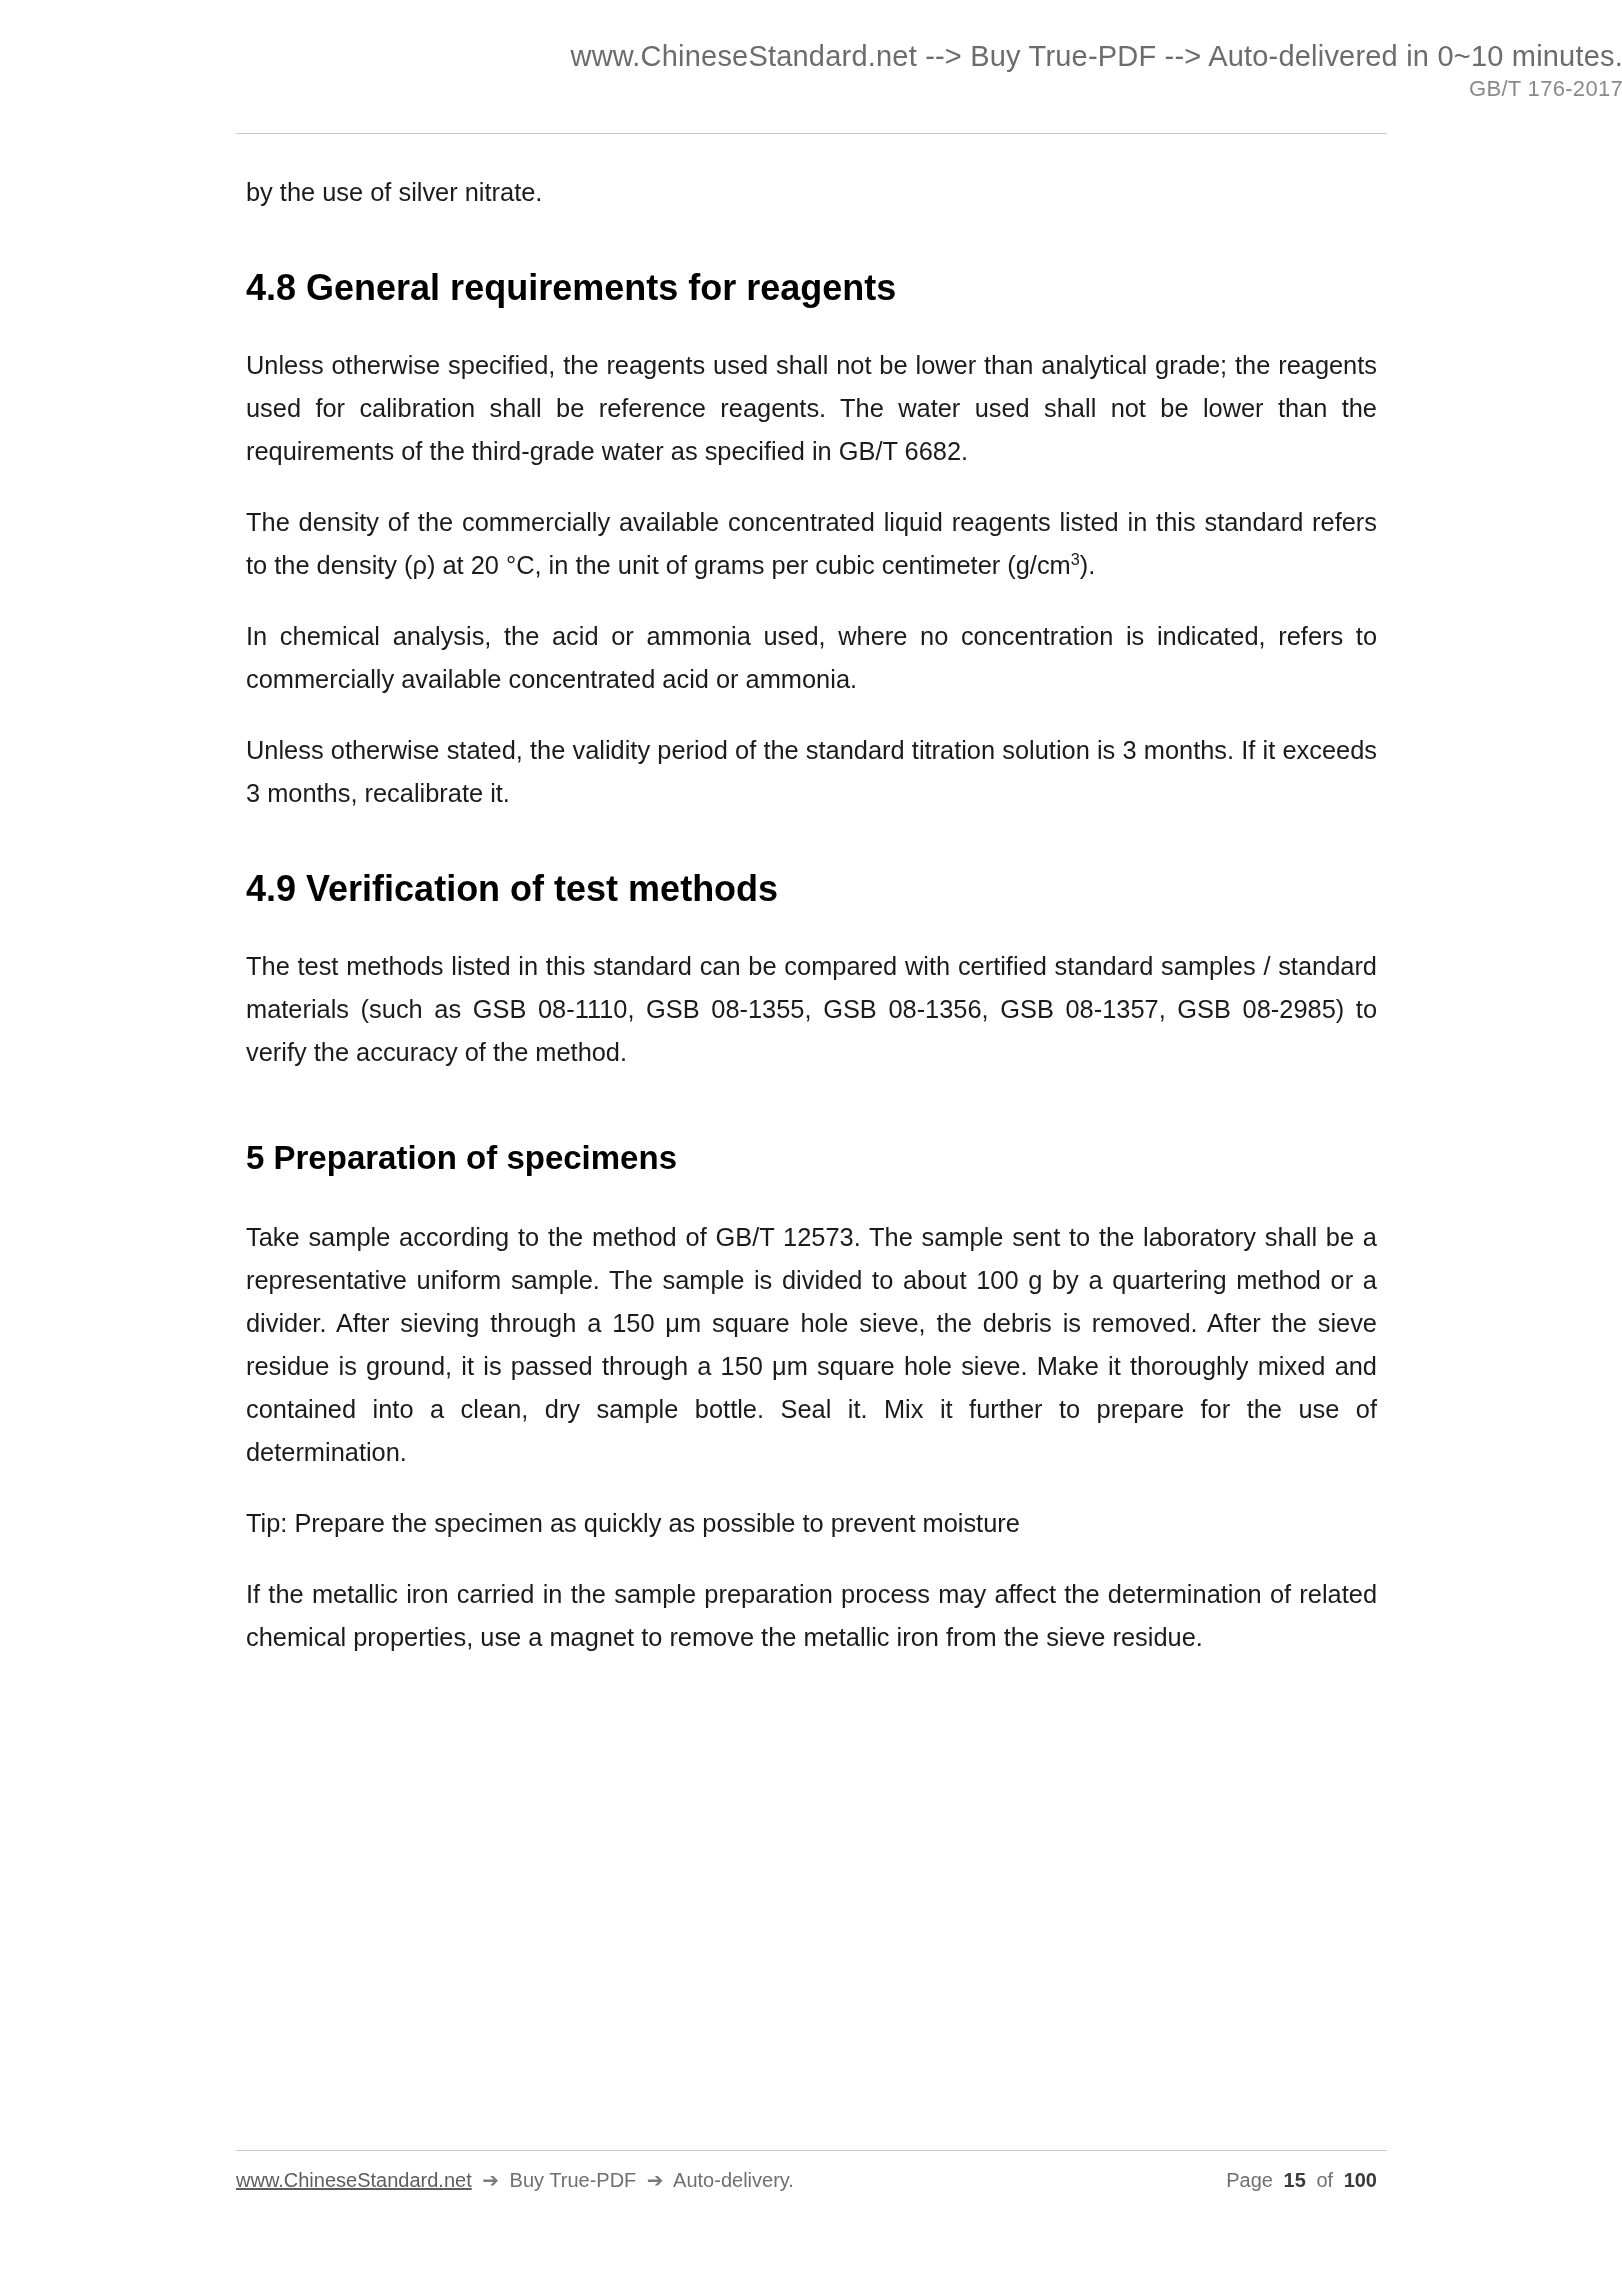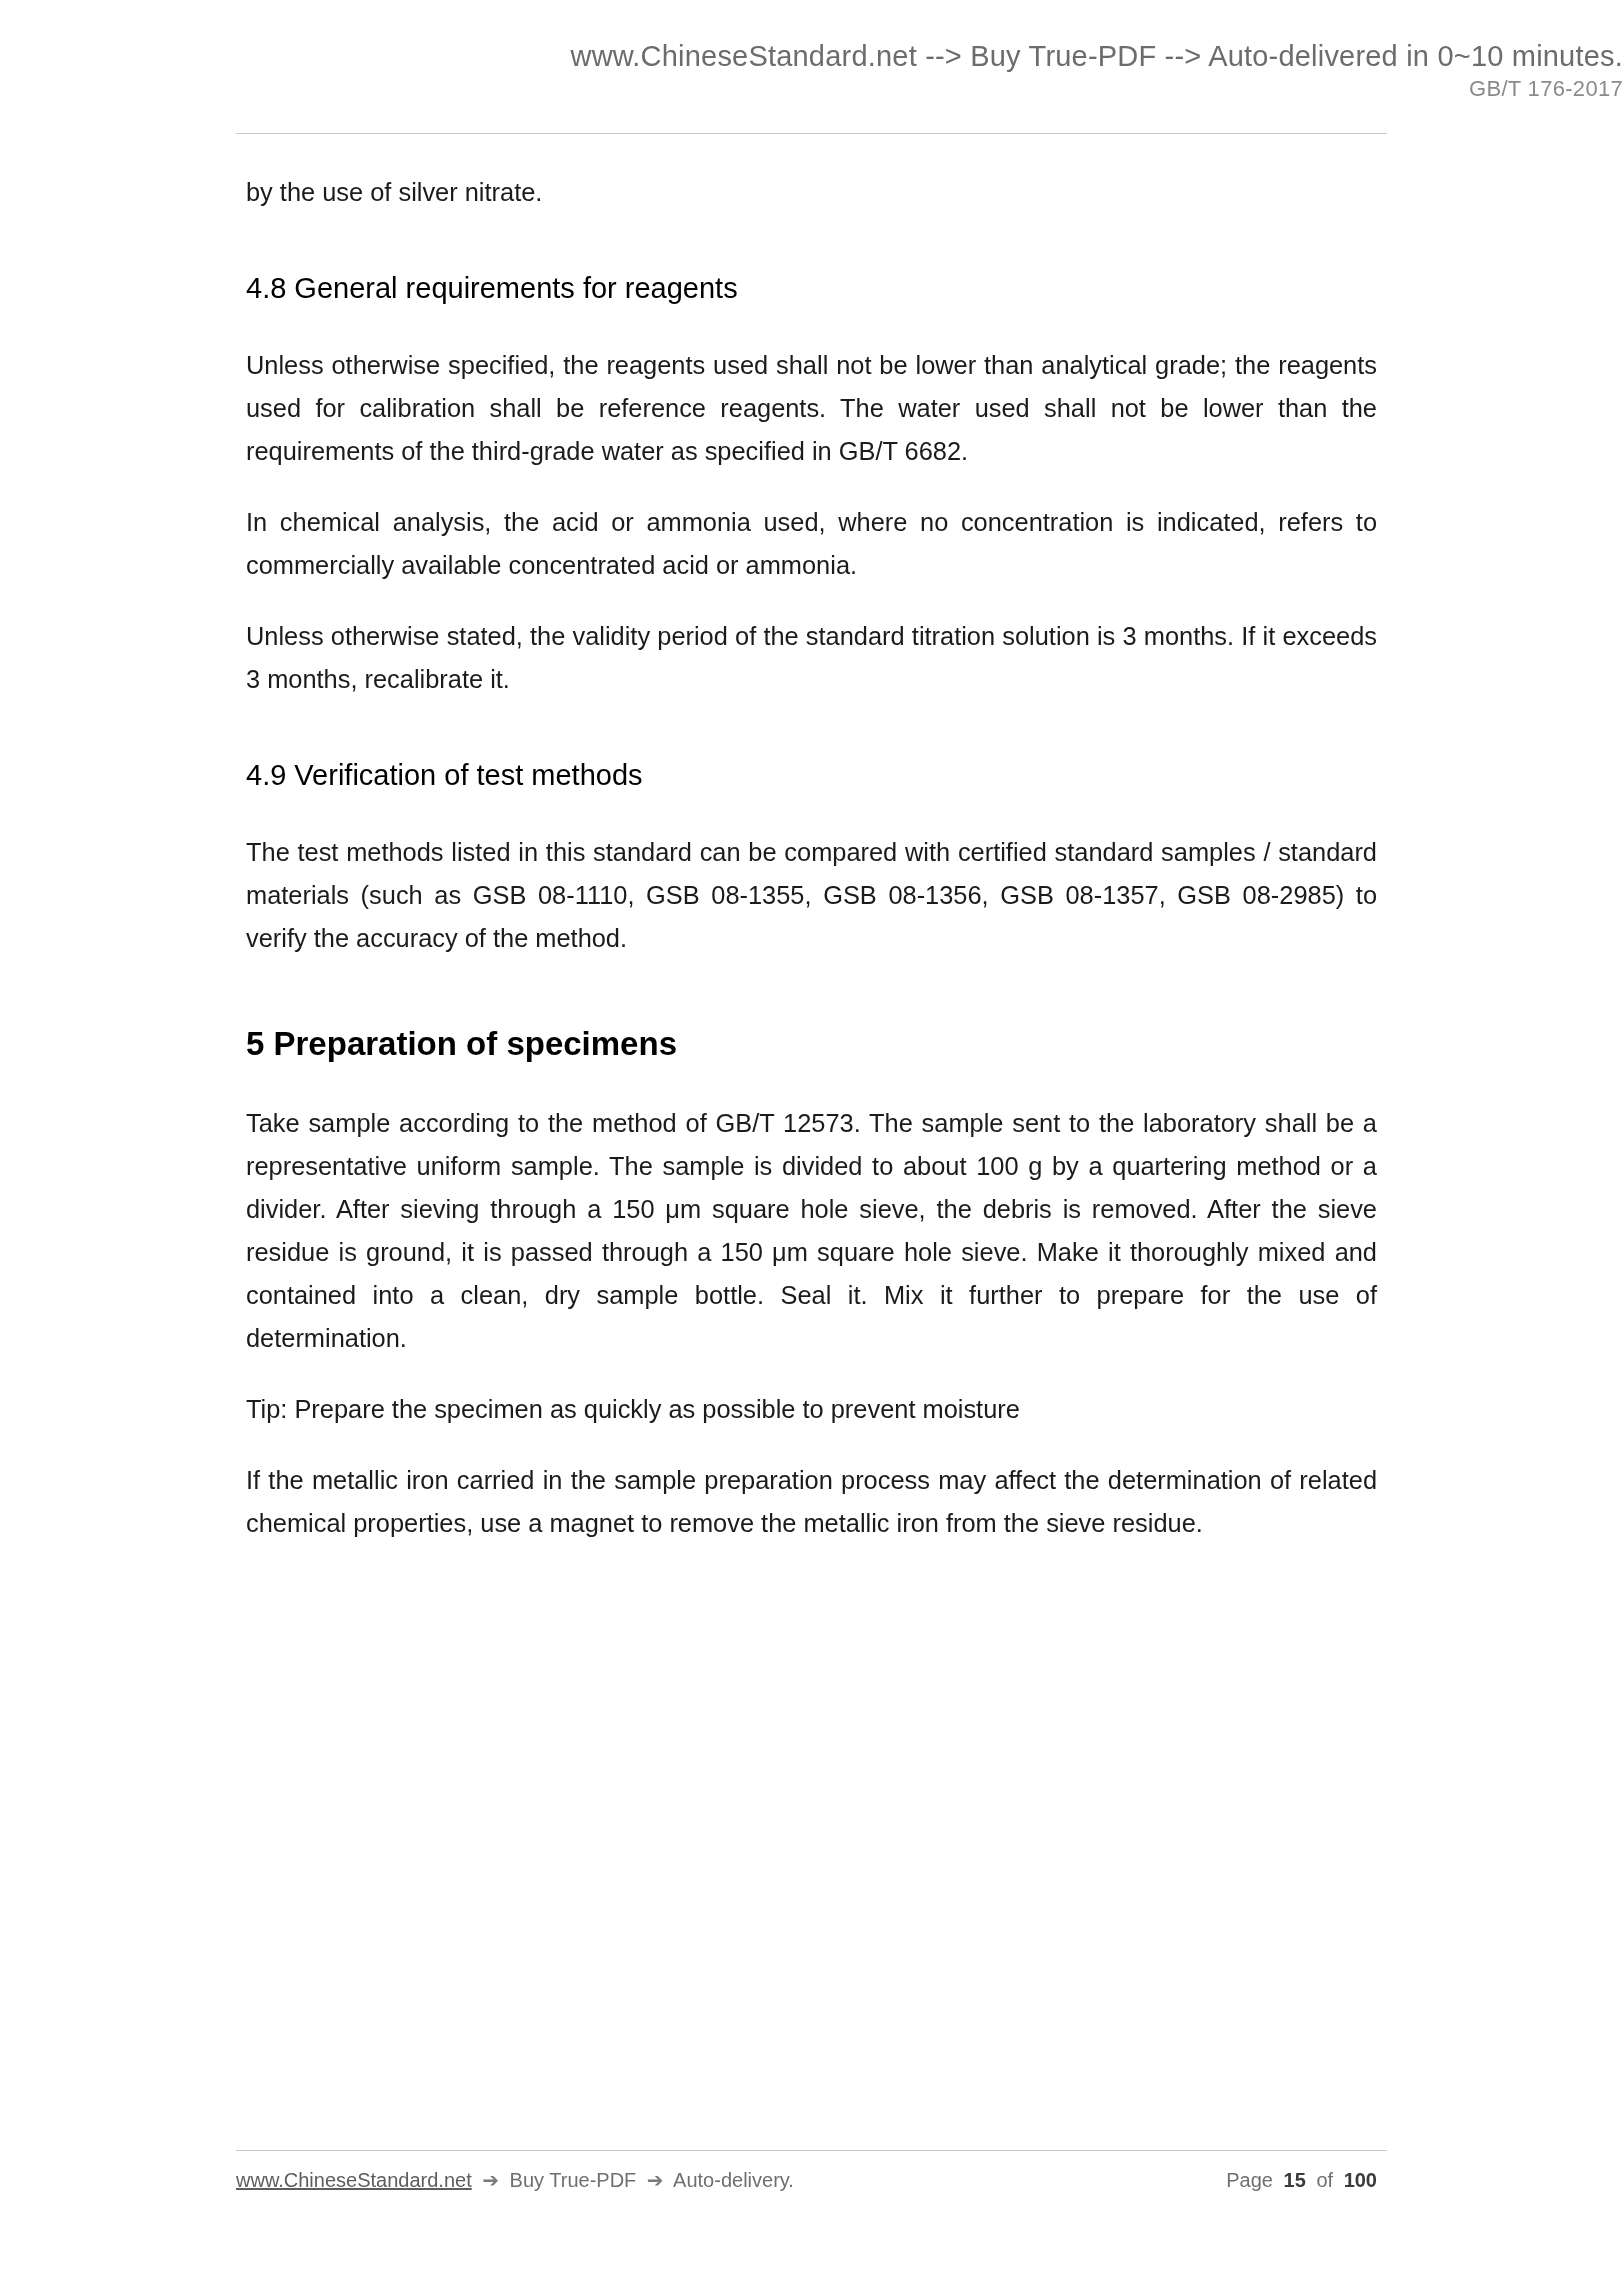--- a/index.html
+++ b/index.html
@@ -62,22 +62,22 @@
     line-height: 43px;
     text-align: justify;
     text-justify: inter-word;
     margin: 0 0 28px 0;
     color: #1b1b1b;
   }
   p.body.nojust {
     text-align: left;
   }
   h2.h-section {
-    font-size: 29px;
-    font-weight: normal;
+    font-size: 36px;
+    font-weight: bold;
     margin: 55px 0 37px 0;
     line-height: 38px;
     color: #000000;
   }
   h2.h-major {
     font-size: 33px;
     font-weight: bold;
     margin: 63px 0 37px 0;
     line-height: 42px;
     color: #000000;
@@ -143,20 +143,21 @@
   <div class="header-rule"></div>
 
   <div class="content">
 
     <p class="body nojust">by the use of silver nitrate.</p>
 
     <h2 class="h-section">4.8 General requirements for reagents</h2>
 
     <p class="body">Unless otherwise specified, the reagents used shall not be lower than analytical grade; the reagents used for calibration shall be reference reagents. The water used shall not be lower than the requirements of the third-grade water as specified in GB/T 6682.</p>
 
+    <p class="body"><span>The density of the commercially available concentrated liquid reagents listed in this standard refers to the density (ρ) at 20 °C, in the unit of grams per cubic centimeter (g/cm</span><sup>3</sup><span>).</span></p>
 
     <p class="body">In chemical analysis, the acid or ammonia used, where no concentration is indicated, refers to commercially available concentrated acid or ammonia.</p>
 
 
     <p class="body">Unless otherwise stated, the validity period of the standard titration solution is 3 months. If it exceeds 3 months, recalibrate it.</p>
 
     <h2 class="h-section">4.9 Verification of test methods</h2>
 
     <p class="body">The test methods listed in this standard can be compared with certified standard samples / standard materials (such as GSB 08-1110, GSB 08-1355, GSB 08-1356, GSB 08-1357, GSB 08-2985) to verify the accuracy of the method.</p>
 

